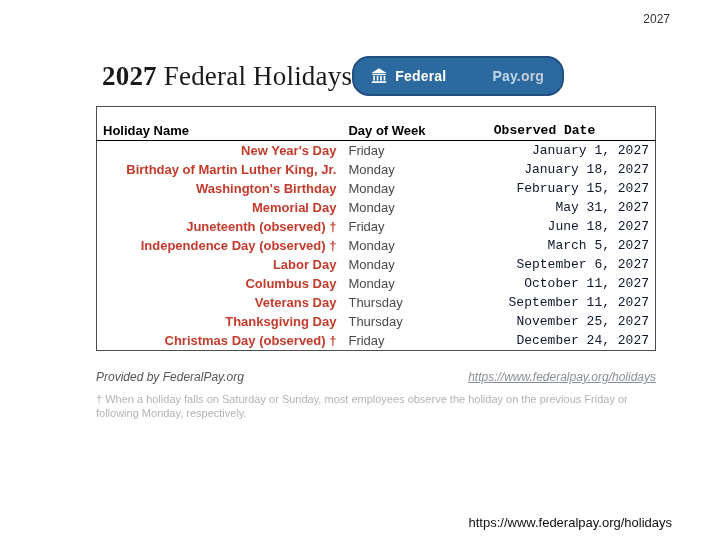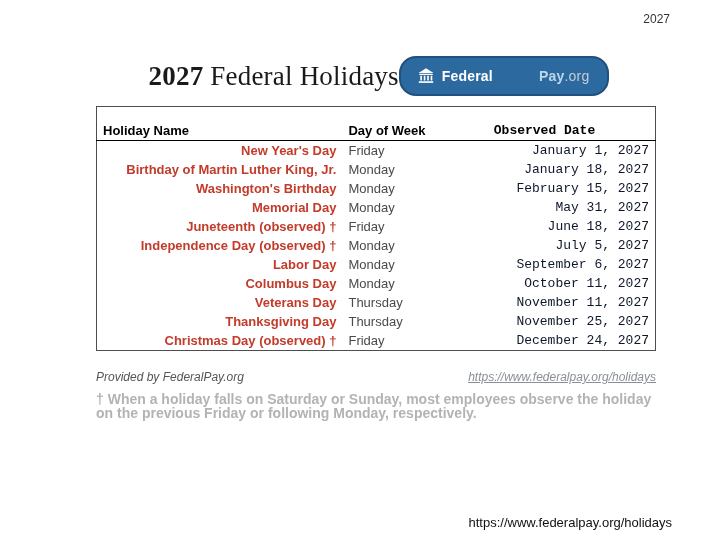--- a/index.html
+++ b/index.html
@@ -26,21 +26,21 @@
     color: #111111;
   }
   .content {
     position: absolute;
     left: 96px;
     top: 56px;
     width: 560px;
   }
   .title-row {
     display: flex;
-    justify-content: center;
+    justify-content: flex-start;
     align-items: center;
     margin-bottom: 10px;
     padding-left: 6px;
   }
   .page-title {
     font-family: "Liberation Serif", serif;
     font-size: 27px;
     color: #1a1a1a;
     letter-spacing: 0.2px;
   }
@@ -52,21 +52,21 @@
     background: #2b699e;
     border: 2px solid #1f5080;
     border-radius: 17px;
     padding: 9px 18px 9px 16px;
     cursor: pointer;
   }
   .logo-badge svg { width: 18px; height: 18px; display: block; }
   .logo-text { font-size: 14px; font-weight: bold; letter-spacing: 0.2px; white-space: nowrap; }
   .logo-text .t-federal { color: #ffffff; }
   .logo-text .t-pay { color: #bcd6ec; margin-left: 46px; }
-  .logo-text .t-org { color: #c3cdd8; font-weight: normal; }
+  .logo-text .t-org { color: #c3cdd8; font-weight: bold; }
   table.holidays {
     width: 560px;
     border-collapse: collapse;
     border: 1px solid #4d4d4d;
     font-size: 13px;
   }
   table.holidays th {
     text-align: left;
     font-weight: bold;
     color: #000000;
@@ -91,25 +91,24 @@
     justify-content: space-between;
     align-items: baseline;
     margin-top: 19px;
     font-size: 12px;
     font-style: italic;
   }
   .provided-by { color: #555555; }
   .footer-link { color: #8a8f96; text-decoration: underline; cursor: pointer; }
   .footnote {
     margin-top: 8px;
-    font-size: 14px;
+    font-size: 11px;
     line-height: 14px;
     color: #b3b3b3;
     width: 560px;
-    font-weight: bold;
   }
 </style>
 </head>
 <body>
 
 <div class="print-year">2027</div>
 
 <div class="content">
 
   <div class="title-row">
@@ -164,36 +163,36 @@
           <td class="col-date">May 31, 2027</td>
         </tr>
         <tr>
           <td class="col-name">Juneteenth (observed) †</td>
           <td class="col-day">Friday</td>
           <td class="col-date">June 18, 2027</td>
         </tr>
         <tr>
           <td class="col-name">Independence Day (observed) †</td>
           <td class="col-day">Monday</td>
-          <td class="col-date">July 5, 2027</td>
+          <td class="col-date">March 5, 2027</td>
         </tr>
         <tr>
           <td class="col-name">Labor Day</td>
           <td class="col-day">Monday</td>
           <td class="col-date">September 6, 2027</td>
         </tr>
         <tr>
           <td class="col-name">Columbus Day</td>
           <td class="col-day">Monday</td>
           <td class="col-date">October 11, 2027</td>
         </tr>
         <tr>
           <td class="col-name">Veterans Day</td>
           <td class="col-day">Thursday</td>
-          <td class="col-date">November 11, 2027</td>
+          <td class="col-date">September 11, 2027</td>
         </tr>
         <tr>
           <td class="col-name">Thanksgiving Day</td>
           <td class="col-day">Thursday</td>
           <td class="col-date">November 25, 2027</td>
         </tr>
         <tr>
           <td class="col-name">Christmas Day (observed) †</td>
           <td class="col-day">Friday</td>
           <td class="col-date">December 24, 2027</td>

